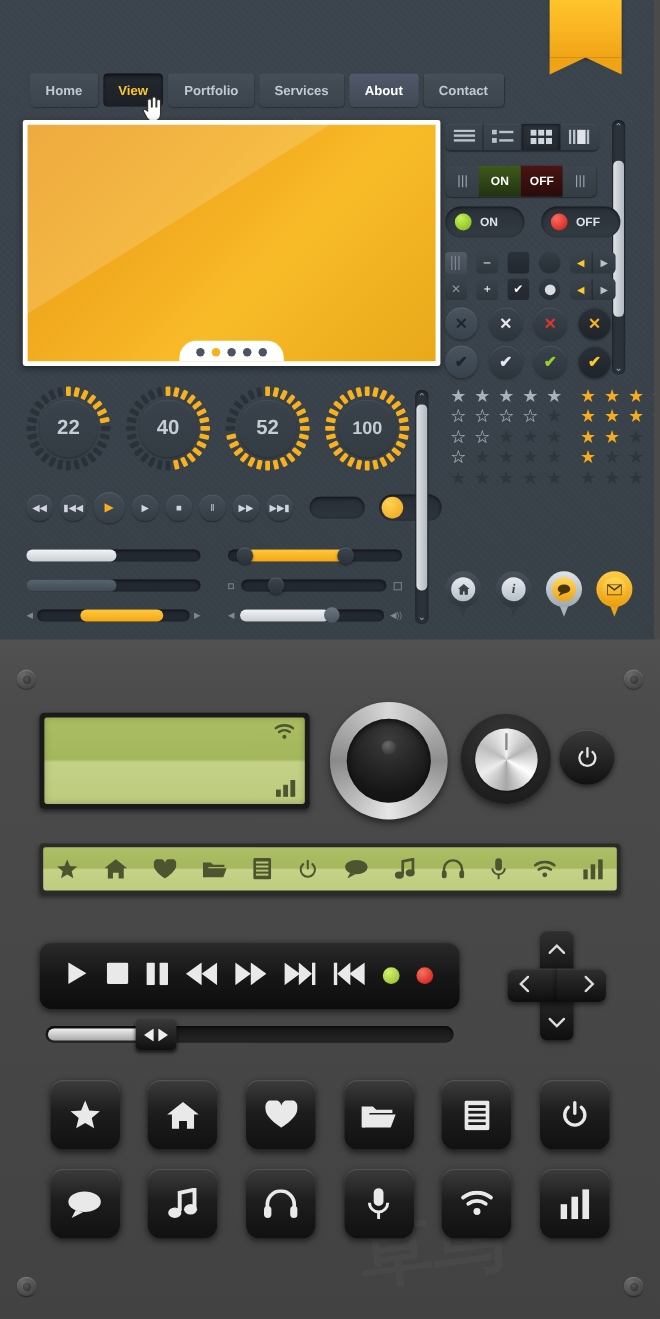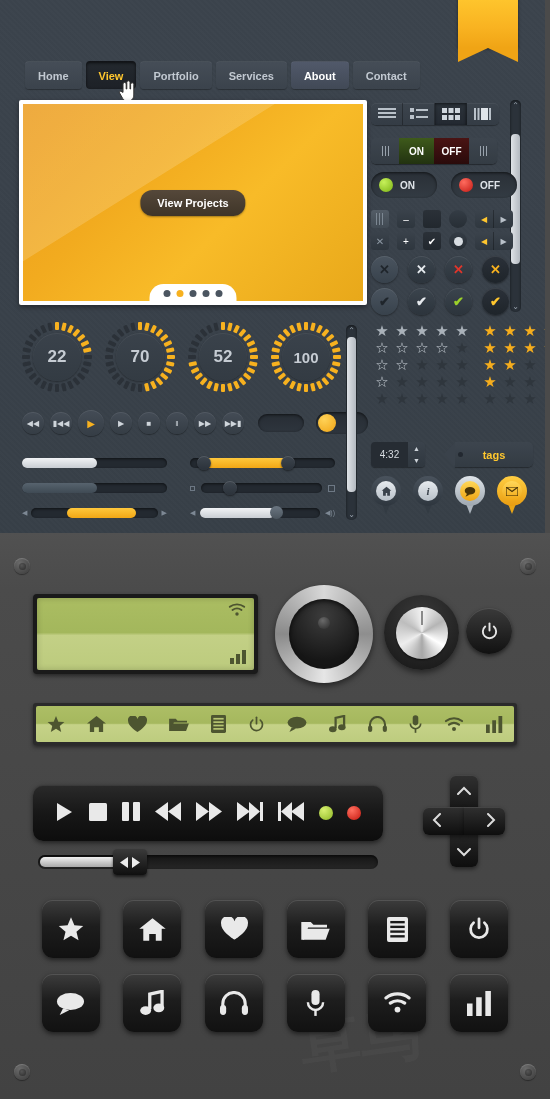--- a/index.html
+++ b/index.html
@@ -430,21 +430,20 @@
       </div>
   </div>
 
   <svg class="cursor-hand" viewBox="0 0 18 22">
     <path d="M5 10V4a1.6 1.6 0 013.2 0v5h.6V2.4a1.6 1.6 0 013.2 0V9h.6V4.4a1.6 1.6 0 013.2 0V15c0 3.5-2.3 6-5.6 6H9c-2.2 0-3.4-1-4.4-2.6L1.6 13c-.6-1 .3-2.2 1.4-1.7L5 12.4z" fill="#fff" stroke="#333" stroke-width="1"></path>
   </svg>
 
 
   <div class="hero-frame">
     <div class="hero">
-      <div class="hero-btn">View Projects</div>
       <div class="hero-dots">
         <i></i>
         <i class="on"></i>
         <i></i>
         <i></i>
         <i></i>
       </div>
     </div>
   </div>
 
@@ -506,21 +505,21 @@
           <span class="tk" style="transform: rotate(244.286deg);"></span>
           <span class="tk" style="transform: rotate(257.143deg);"></span>
           <span class="tk" style="transform: rotate(270deg);"></span>
           <span class="tk" style="transform: rotate(282.857deg);"></span>
           <span class="tk" style="transform: rotate(295.714deg);"></span>
           <span class="tk" style="transform: rotate(308.571deg);"></span>
           <span class="tk" style="transform: rotate(321.429deg);"></span>
           <span class="tk" style="transform: rotate(334.286deg);"></span>
           <span class="tk" style="transform: rotate(347.143deg);"></span>
         </div>
-      <div class="inner">70</div>
+      <div class="inner">40</div>
     </div>
     <div class="dial d75">
       <div class="ticks">
           <span class="tk on" style="transform: rotate(0deg);"></span>
           <span class="tk on" style="transform: rotate(12.8571deg);"></span>
           <span class="tk on" style="transform: rotate(25.7143deg);"></span>
           <span class="tk on" style="transform: rotate(38.5714deg);"></span>
           <span class="tk on" style="transform: rotate(51.4286deg);"></span>
           <span class="tk on" style="transform: rotate(64.2857deg);"></span>
           <span class="tk on" style="transform: rotate(77.1429deg);"></span>
@@ -860,30 +859,20 @@
         <span class="st" style="color: rgb(47, 54, 61);">★</span>
         <span class="st" style="color: rgb(47, 54, 61);">★</span>
         <span class="gap"></span>
         <span class="st" style="color: rgb(47, 54, 61);">★</span>
         <span class="st" style="color: rgb(47, 54, 61);">★</span>
         <span class="st" style="color: rgb(47, 54, 61);">★</span>
         <span class="st" style="color: rgb(47, 54, 61);">★</span>
       </div>
     </div>
 
-  <div class="rc" style="top:442px; display:flex; align-items:center; gap:30px;">
-    <div class="numspin">
-      <div class="val">4:32</div>
-      <div class="ar">
-        <i>▲</i>
-        <i>▼</i>
-      </div>
-    </div>
-    <div class="tag">tags</div>
-  </div>
 
   <div class="rc" style="top:476px; display:flex; gap:12px;">
     <div class="pin grey">
       <div class="tail"></div>
       <div class="head">
         <b>
           <svg width="11" height="11" viewBox="0 0 16 16">
               <path d="M8 1L1 7h2v7h4v-4h2v4h4V7h2z" fill="#3a424b"></path>
             </svg>
         </b>

